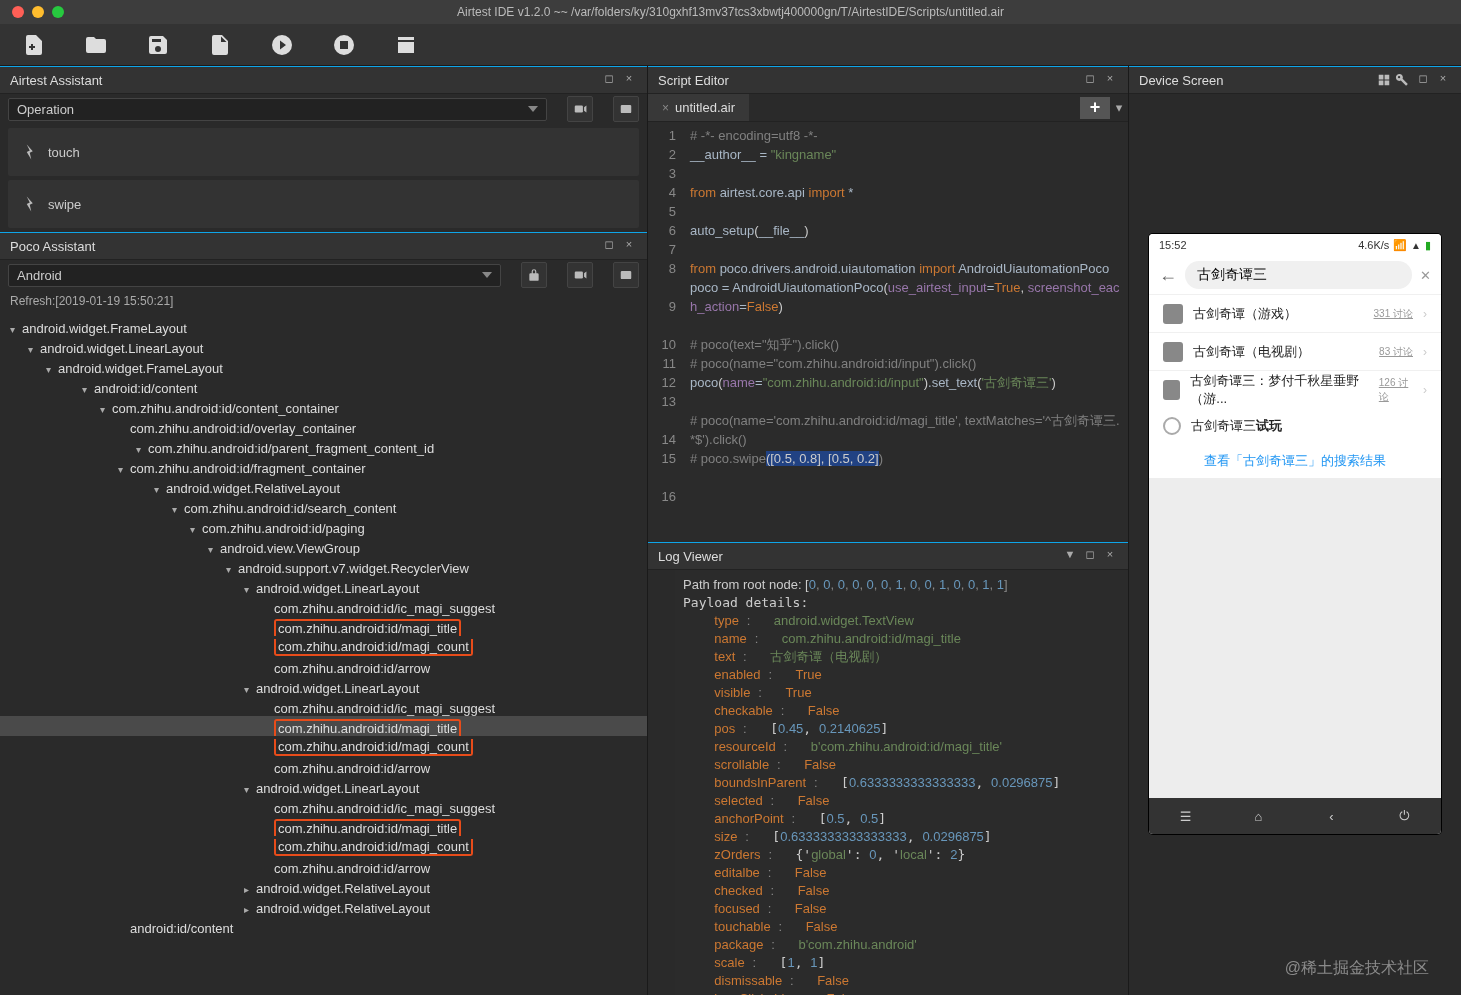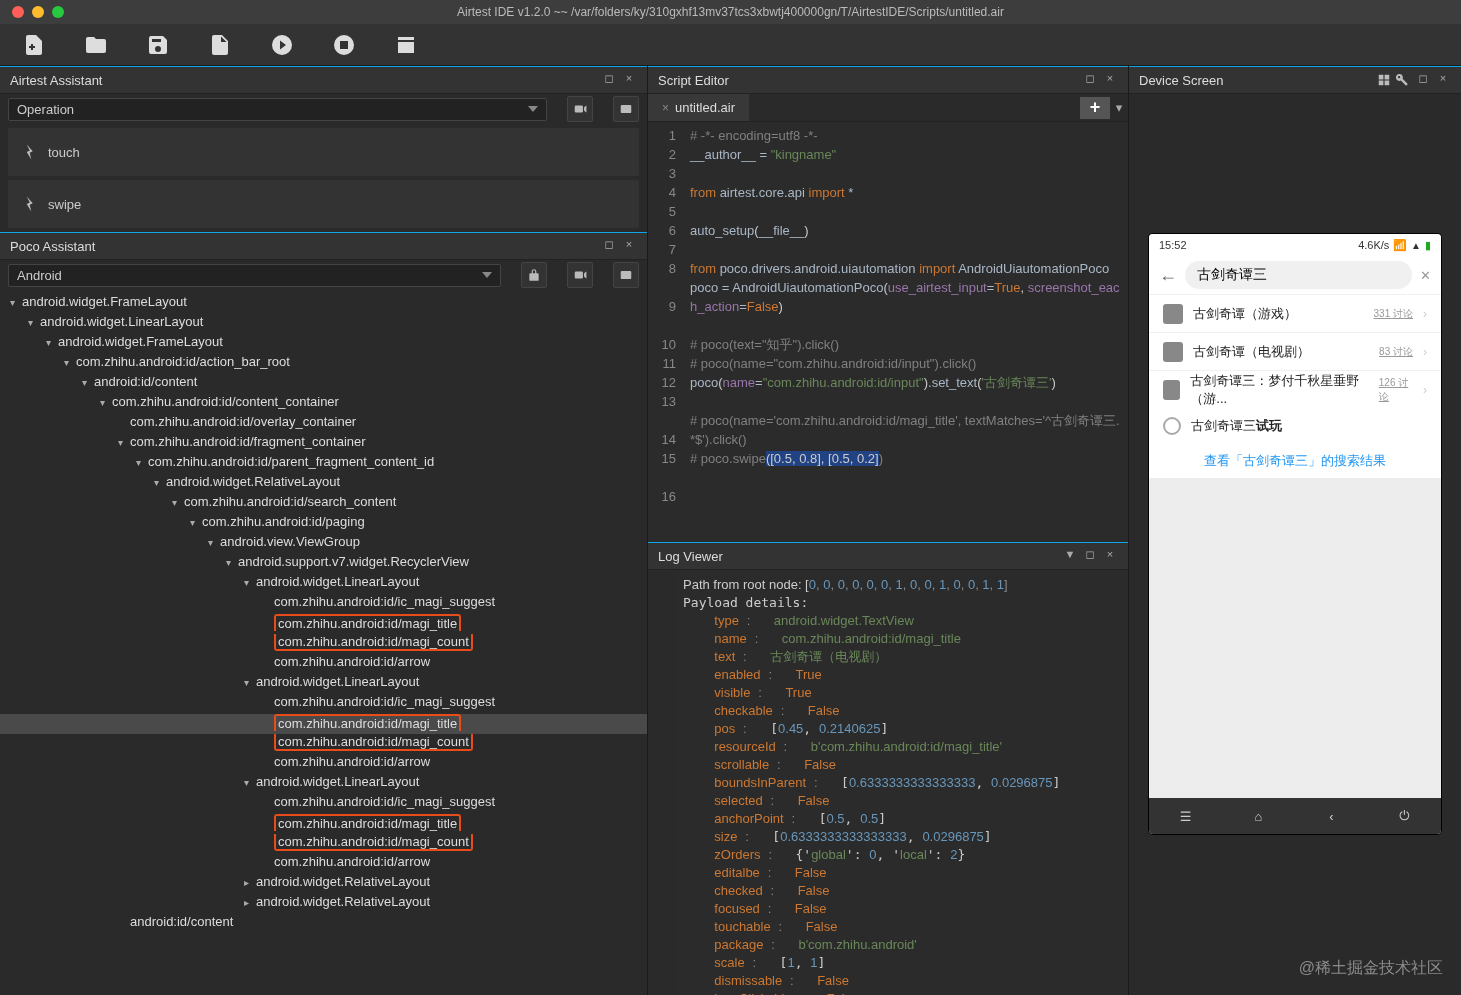--- a/index.html
+++ b/index.html
@@ -20,21 +20,21 @@
 .panel-title .pbtn{width:16px;height:16px;margin-left:4px;font-size:11px;text-align:center;color:#aaa;cursor:pointer;}
 .op-row{height:30px;background:#2a2a2a;display:flex;align-items:center;padding:4px 8px;gap:20px;}
 .op-select{flex:1;background:#222;border:1px solid #444;color:#ccc;padding:3px 8px;border-radius:2px;font-size:13px;display:flex;align-items:center;}
 .op-select .arr{margin-left:auto;border-left:5px solid transparent;border-right:5px solid transparent;border-top:6px solid #888;}
 .op-btn{width:26px;height:26px;background:#333;border:1px solid #444;border-radius:2px;display:flex;align-items:center;justify-content:center;cursor:pointer;}
 .assist-items{background:#2a2a2a;}
 .assist-item{height:48px;margin:4px 8px;background:#333;display:flex;align-items:center;padding:0 12px;gap:10px;border-radius:2px;cursor:pointer;}
 .assist-item svg{width:18px;height:18px;fill:#bbb;}
 .refresh-bar{background:#2a2a2a;color:#aaa;font-size:12px;padding:4px 10px;}
 .tree{flex:1;overflow:auto;background:#2a2a2a;font-size:13px;color:#ddd;padding:4px 0;}
-.tree-row{display:flex;align-items:flex-start;height:20px;padding-left:10px;cursor:default;white-space:nowrap;}
+.tree-row{display:flex;align-items:flex-end;height:20px;padding-left:10px;cursor:default;white-space:nowrap;}
 .tree-row .caret{width:12px;display:inline-block;}
 .caret::before{content:"▾";color:#aaa;font-size:10px;}
 .caret.right::before{content:"▸";}
 .caret.none::before{content:"";}
 .tree-row.selected{background:#4a4a4a;}
 .hl-box{border:2px solid #e84c1a;border-radius:3px;padding:0 2px;display:inline-block;}
 .tab-row{height:28px;background:#2a2a2a;display:flex;align-items:center;border-bottom:1px solid #222;}
 .tab{padding:0 14px;height:100%;display:flex;align-items:center;background:#383838;color:#ddd;gap:6px;font-size:13px;}
 .tab .x{color:#888;font-size:12px;cursor:pointer;}
 .tab-row .plus{margin-left:auto;width:30px;height:22px;background:#555;color:#fff;display:flex;align-items:center;justify-content:center;font-size:18px;font-weight:bold;cursor:pointer;}
@@ -58,21 +58,21 @@
 .phone .row .thumb{width:20px;height:20px;background:#888;border-radius:3px;}
 .phone .row .cnt{margin-left:auto;color:#999;font-size:10px;text-decoration:underline;}
 .phone .row .chev{color:#ccc;font-size:12px;}
 .phone .trial{height:36px;background:#fff;padding:0 14px;display:flex;align-items:center;gap:10px;font-size:13px;color:#222;}
 .phone .trial .sic{width:18px;height:18px;border:2px solid #aaa;border-radius:50%;position:relative;}
 .phone .seeall{height:34px;background:#fff;text-align:center;color:#2196f3;font-size:13px;line-height:34px;}
 .phone .big{flex:1;min-height:320px;background:#ededed;}
 .phone .label{height:20px;background:#555;color:#ccc;text-align:center;font-size:12px;line-height:20px;}
 .phone .nav{height:36px;background:#333;display:flex;}
 .phone .nav div{flex:1;display:flex;align-items:center;justify-content:center;color:#ccc;cursor:pointer;}
-.watermark{position:absolute;right:18px;bottom:16px;color:rgba(180,180,180,0.7);font-size:16px;pointer-events:none;}
+.watermark{position:absolute;right:32px;bottom:16px;color:rgba(180,180,180,0.7);font-size:16px;pointer-events:none;}
 </style>
 </head>
 <body>
 
 <div class="titlebar">
   <div class="traffic">
     <div class="dot r"></div>
     <div class="dot y"></div>
     <div class="dot g"></div>
   </div>
@@ -165,30 +165,30 @@
             <rect x="3" y="6" width="14" height="12" rx="2"></rect>
             <path d="M19 9l4-3v12l-4-3z"></path>
           </svg>
         </div>
       <div class="op-btn">
           <svg width="14" height="14" viewBox="0 0 24 24" fill="#bbb">
             <rect x="3" y="5" width="18" height="14" rx="2"></rect>
           </svg>
         </div>
     </div>
+    <div class="refresh-bar">Refresh:[2019-01-19 15:50:21]</div>
     <div class="tree" id="tree">
         <div class="tree-row" style="padding-left: 10px;"><span class="caret "></span>android.widget.FrameLayout</div>
         <div class="tree-row" style="padding-left: 28px;"><span class="caret "></span>android.widget.LinearLayout</div>
         <div class="tree-row" style="padding-left: 46px;"><span class="caret "></span>android.widget.FrameLayout</div>
-        <div class="tree-row" style="padding-left: 64px;"><span class="caret "></span>com.zhihu.android:id/action_bar_root</div>
         <div class="tree-row" style="padding-left: 82px;"><span class="caret "></span>android:id/content</div>
         <div class="tree-row" style="padding-left: 100px;"><span class="caret "></span>com.zhihu.android:id/content_container</div>
         <div class="tree-row" style="padding-left: 118px;"><span class="caret none"></span>com.zhihu.android:id/overlay_container</div>
+        <div class="tree-row" style="padding-left: 136px;"><span class="caret "></span>com.zhihu.android:id/parent_fragment_content_id</div>
         <div class="tree-row" style="padding-left: 118px;"><span class="caret "></span>com.zhihu.android:id/fragment_container</div>
-        <div class="tree-row" style="padding-left: 136px;"><span class="caret "></span>com.zhihu.android:id/parent_fragment_content_id</div>
         <div class="tree-row" style="padding-left: 154px;"><span class="caret "></span>android.widget.RelativeLayout</div>
         <div class="tree-row" style="padding-left: 172px;"><span class="caret "></span>com.zhihu.android:id/search_content</div>
         <div class="tree-row" style="padding-left: 190px;"><span class="caret "></span>com.zhihu.android:id/paging</div>
         <div class="tree-row" style="padding-left: 208px;"><span class="caret "></span>android.view.ViewGroup</div>
         <div class="tree-row" style="padding-left: 226px;"><span class="caret "></span>android.support.v7.widget.RecyclerView</div>
         <div class="tree-row" style="padding-left: 244px;"><span class="caret "></span>android.widget.LinearLayout</div>
         <div class="tree-row" style="padding-left: 262px;"><span class="caret none"></span>com.zhihu.android:id/ic_magi_suggest</div>
         <div class="tree-row" style="padding-left: 262px;">
           <span class="caret none"></span>
           <span class="hl-box" style="border-bottom:none;border-radius:3px 3px 0 0">com.zhihu.android:id/magi_title</span>

